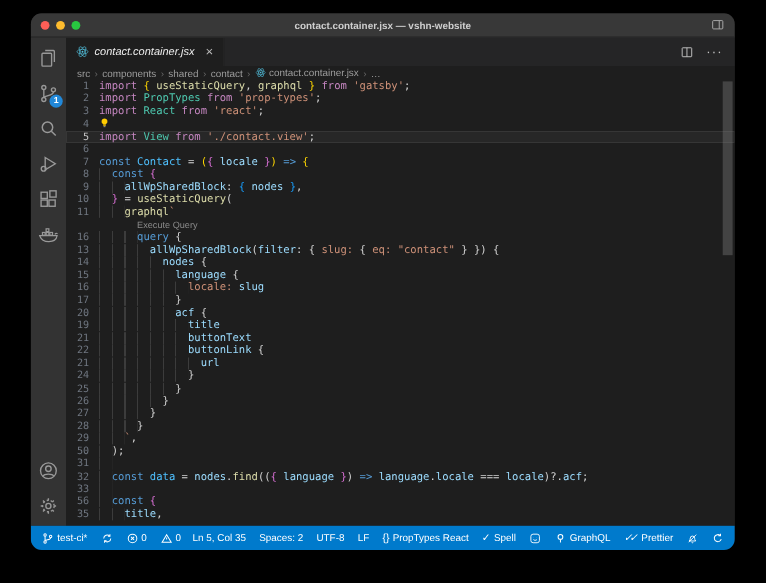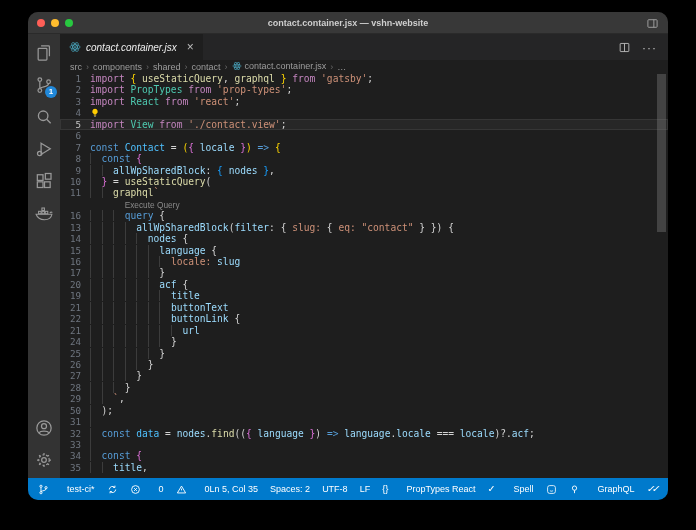--- a/index.html
+++ b/index.html
@@ -48,21 +48,21 @@
   .bulb{width:10px;height:10px;vertical-align:-1.5px}
   .t-kw{color:#C586C0}.t-k2{color:#569CD6}.t-fn{color:#DCDCAA}.t-cl{color:#4EC9B0}
   .t-va{color:#9CDCFE}.t-cv{color:#4FC1FF}.t-st{color:#CE9178}.t-pu{color:#D4D4D4}
   .t-b1{color:#FFD700}.t-b2{color:#DA70D6}.t-b3{color:#179FFF}
   .t-in{background-image:repeating-linear-gradient(to right,#3c3c3c 0 1px,transparent 1px 2ch)}
   .scroll-thumb{position:absolute;top:1px;right:2px;width:9px;height:158px;background:rgba(130,130,130,0.38)}
   
   .statusbar{height:22px;flex:0 0 auto;background:#007acc;display:flex;align-items:center;justify-content:space-between;
              padding:0 10px;color:#fff;font-size:9px}
   .sb-group{display:flex;align-items:center;gap:12px}
-  .sb-item{display:flex;align-items:center;gap:18px;white-space:nowrap;cursor:pointer}
+  .sb-item{display:flex;align-items:center;gap:3px;white-space:nowrap;cursor:pointer}
   .sb-item svg{width:11px;height:11px;display:block}
   .sb-item .glyph{font-size:9.5px;line-height:1}
   .dchk{letter-spacing:-3px;padding-right:3px;font-style:italic}
 </style>
 </head>
 <body>
 
 <div class="stage">
   <div class="window">
 
@@ -232,21 +232,21 @@
               <div class="row"><span class="ln">24</span><span class="code"><span class="t-in">              </span><span class="t-pu">}</span></span></div>
               <div class="row"><span class="ln">25</span><span class="code"><span class="t-in">            </span><span class="t-pu">}</span></span></div>
               <div class="row"><span class="ln">26</span><span class="code"><span class="t-in">          </span><span class="t-pu">}</span></span></div>
               <div class="row"><span class="ln">27</span><span class="code"><span class="t-in">        </span><span class="t-pu">}</span></span></div>
               <div class="row"><span class="ln">28</span><span class="code"><span class="t-in">      </span><span class="t-pu">}</span></span></div>
               <div class="row"><span class="ln">29</span><span class="code"><span class="t-in">    </span><span class="t-st">`</span><span class="t-pu">,</span></span></div>
               <div class="row"><span class="ln">50</span><span class="code"><span class="t-in">  </span><span class="t-pu">);</span></span></div>
               <div class="row"><span class="ln">31</span><span class="code"><span class="t-in">  </span></span></div>
               <div class="row"><span class="ln">32</span><span class="code"><span class="t-in">  </span><span class="t-k2">const </span><span class="t-cv">data</span><span class="t-pu"> = </span><span class="t-va">nodes</span><span class="t-pu">.</span><span class="t-fn">find</span><span class="t-pu">((</span><span class="t-b2">{</span><span class="t-va"> language </span><span class="t-b2">}</span><span class="t-pu">)</span><span class="t-k2"> =&gt; </span><span class="t-va">language</span><span class="t-pu">.</span><span class="t-va">locale</span><span class="t-pu"> === </span><span class="t-va">locale</span><span class="t-pu">)</span><span class="t-pu">?.</span><span class="t-va">acf</span><span class="t-pu">;</span></span></div>
               <div class="row"><span class="ln">33</span><span class="code"><span class="t-in">  </span></span></div>
-              <div class="row"><span class="ln">34</span><span class="code"><span class="t-in">  </span><span class="t-k2">const </span><span class="t-b2">{</span></span></div>
+              <div class="row"><span class="ln">56</span><span class="code"><span class="t-in">  </span><span class="t-k2">const </span><span class="t-b2">{</span></span></div>
               <div class="row"><span class="ln">35</span><span class="code"><span class="t-in">    </span><span class="t-va">title</span><span class="t-pu">,</span></span></div>
             </div>
           <div class="scroll-thumb"></div>
         </div>
       </div>
     </div>
 
     <div class="statusbar">
       <div class="sb-group" id="sb-left">
           <div class="sb-item">

